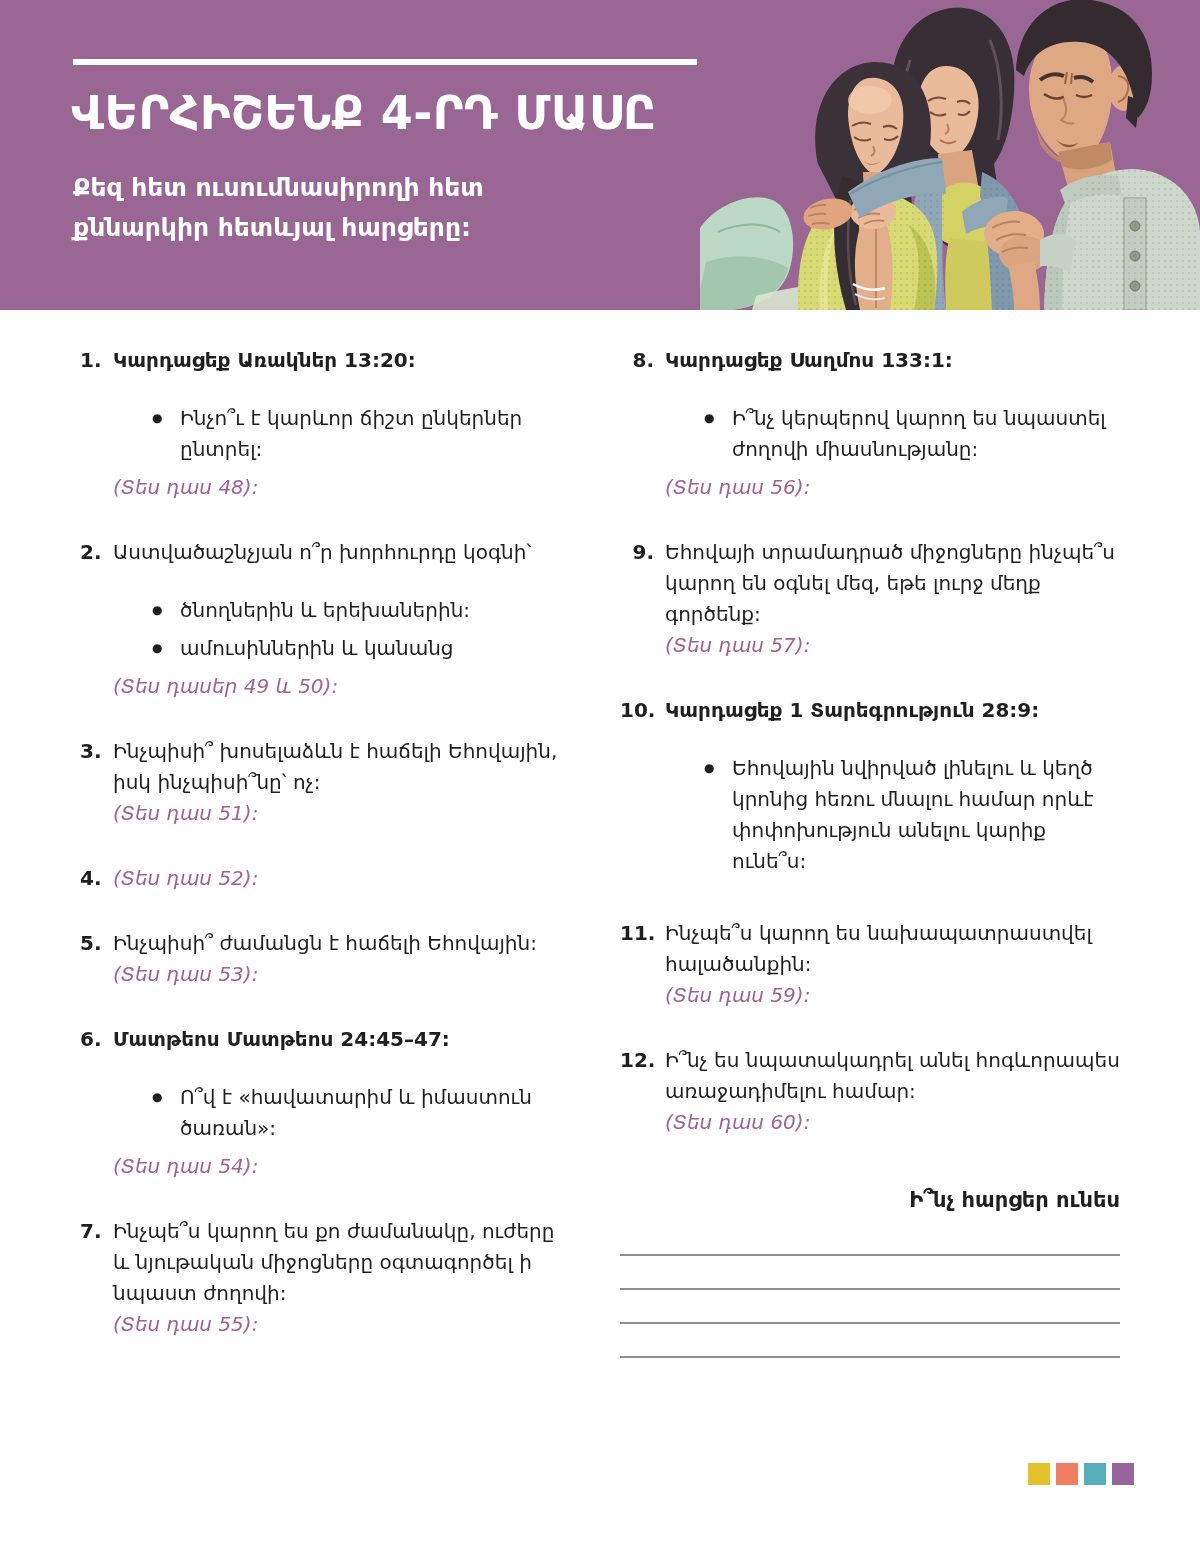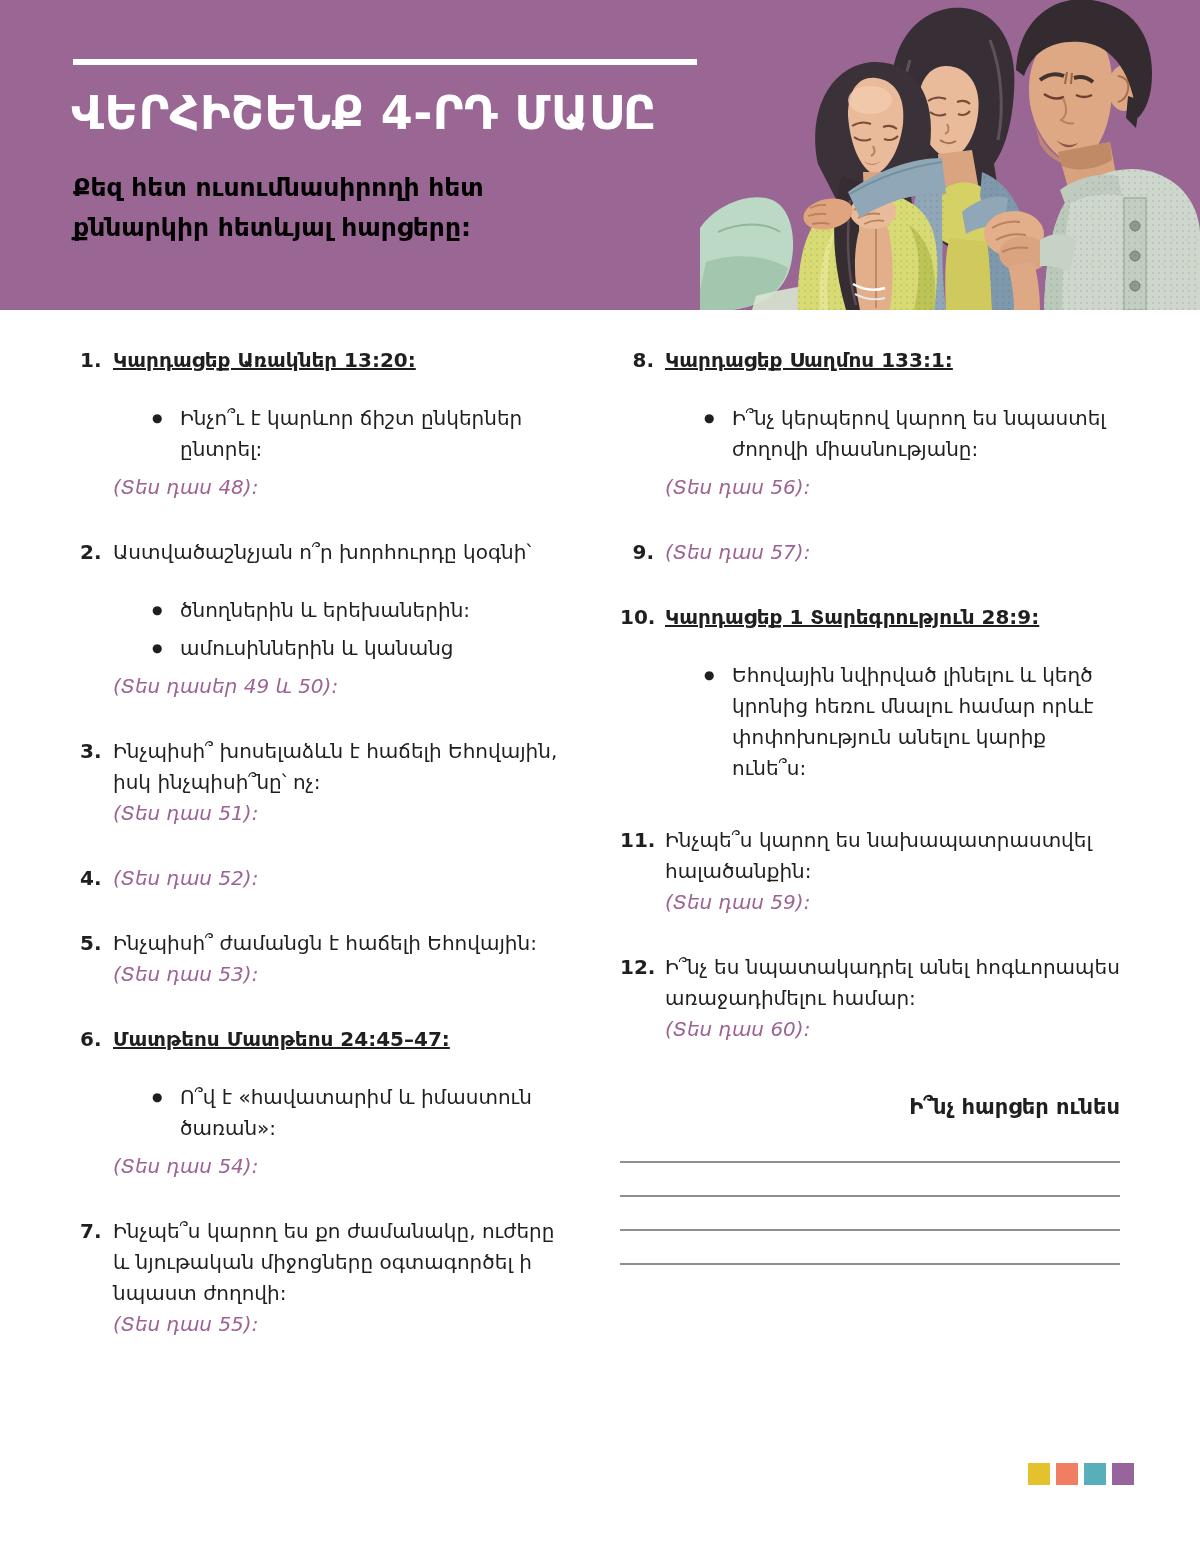--- a/index.html
+++ b/index.html
@@ -24,38 +24,38 @@
     position:absolute; left:73px; top:59px;
     width:624px; height:6px; background:#ffffff;
   }
   .page-title {
     position:absolute; left:71px; top:86px;
     font-size:46px; font-weight:700; color:#ffffff;
     letter-spacing:.5px; white-space:nowrap;
   }
   .page-subtitle {
     position:absolute; left:73px; top:168px; width:420px;
-    font-size:25px; font-weight:700; color:#000000; line-height:1.58;
+    font-size:25px; font-weight:700; color:#ffffff; line-height:1.58;
   }
   .illustration { position:absolute; right:0; top:0; width:500px; height:310px; }
 
   
   .col { position:absolute; top:345px; }
   .col-left  { left:80px;  width:478px; }
   .col-right { left:620px; width:500px; }
 
   .item { display:flex; margin-bottom:34px; }
   .item-num {
     flex:0 0 auto; font-weight:700;
     font-size:20px; line-height:31px;
   }
   .col-left  .item-num { width:24px; margin-right:9px; }
   .col-right .item-num { width:34px; margin-right:11px; text-align:right; }
   .item-body { flex:1; font-size:20px; line-height:31px; }
-  .q.bold { font-weight:700;text-decoration:underline; }
+  .q.bold { font-weight:700; }
 
   .bullets { list-style:none; margin:27px 0 7px 0; }
   .bullets li { display:flex; margin-bottom:7px; }
   .bullets li::before {
     content:"●";
     flex:0 0 auto;
     width:28px; margin-left:39px;
     font-size:12px; line-height:31px;
     color:var(--body-text,#1F1F1F);
   }
@@ -278,20 +278,21 @@
             <span>Ի՞նչ կերպերով կարող ես նպաստել ժողովի միասնությանը:</span>
           </li>
       </ul>
       <div class="ref">(Տես դաս 56):</div>
     </div>
   </div>
 
   <div class="item">
     <div class="item-num">9.</div>
     <div class="item-body">
+      <div class="q">Եհովայի տրամադրած միջոցները ինչպե՞ս կարող են օգնել մեզ, եթե լուրջ մեղք գործենք:</div>
       <div class="ref">(Տես դաս 57):</div>
     </div>
   </div>
 
   <div class="item">
     <div class="item-num">10.</div>
     <div class="item-body">
       <div class="q bold">Կարդացեք 1 Տարեգրություն 28:9:</div>
       <ul class="bullets">
         <li>

